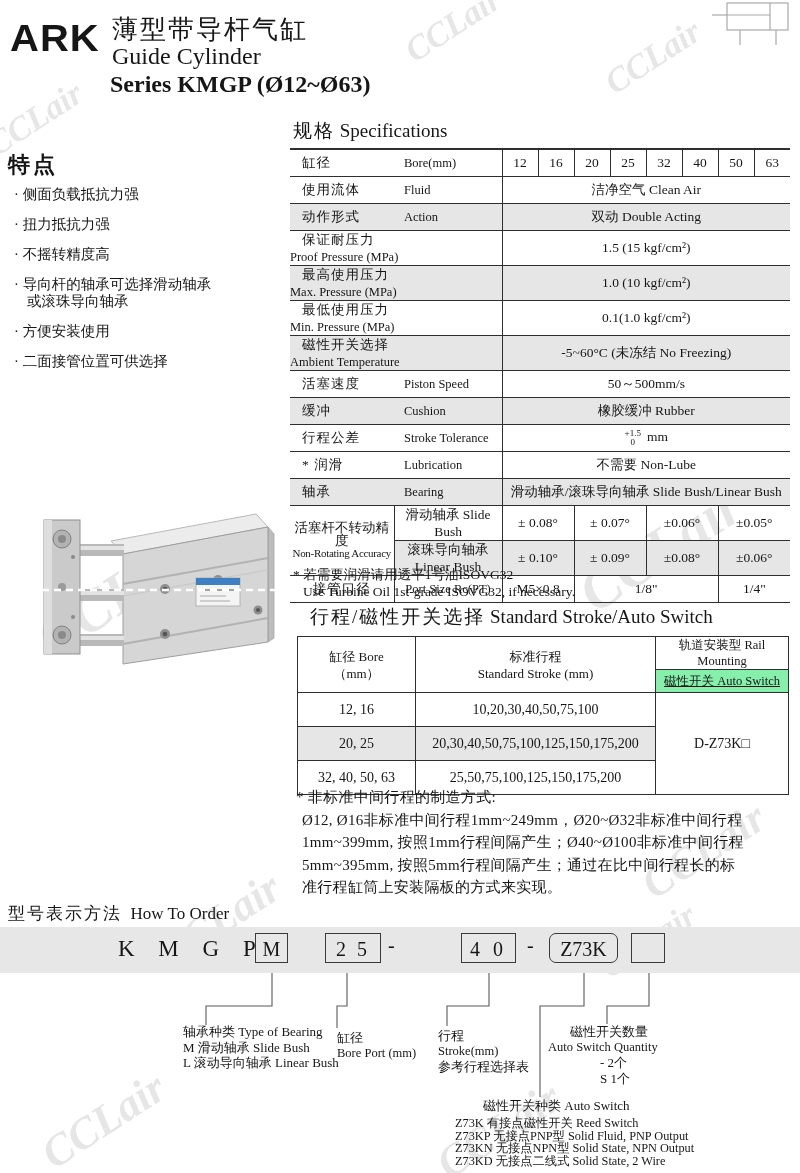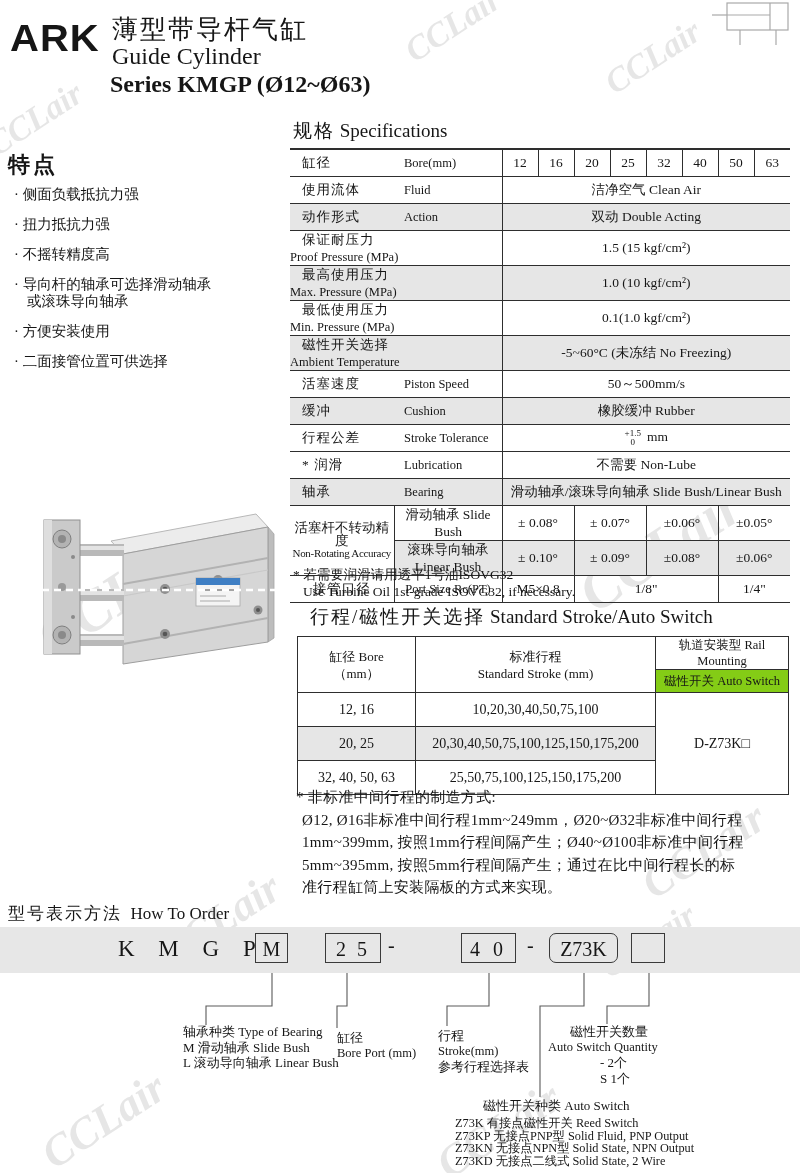--- a/index.html
+++ b/index.html
@@ -285,21 +285,21 @@
             <div>缸径 Bore</div>
             <div>（mm）</div>
           </td>
       <td class="hh" rowspan="2">
             <div>标准行程</div>
             <div>Standard Stroke (mm)</div>
           </td>
       <td class="hs" style="height:22px;">轨道安装型  Rail Mounting</td>
     </tr>
     <tr>
-      <td class="hs" style="height:22px;background:#84cc16;">磁性开关  Auto Switch</td>
+      <td class="hs" style="height:22px;background:#86efac;text-decoration:underline;">磁性开关  Auto Switch</td>
     </tr>
     <tr>
       <td style="height:33px;">12, 16</td>
       <td>10,20,30,40,50,75,100</td>
       <td rowspan="3">D-Z73K□</td>
     </tr>
     <tr class="shade">
       <td style="height:33px;">20, 25</td>
       <td>20,30,40,50,75,100,125,150,175,200</td>
     </tr>

